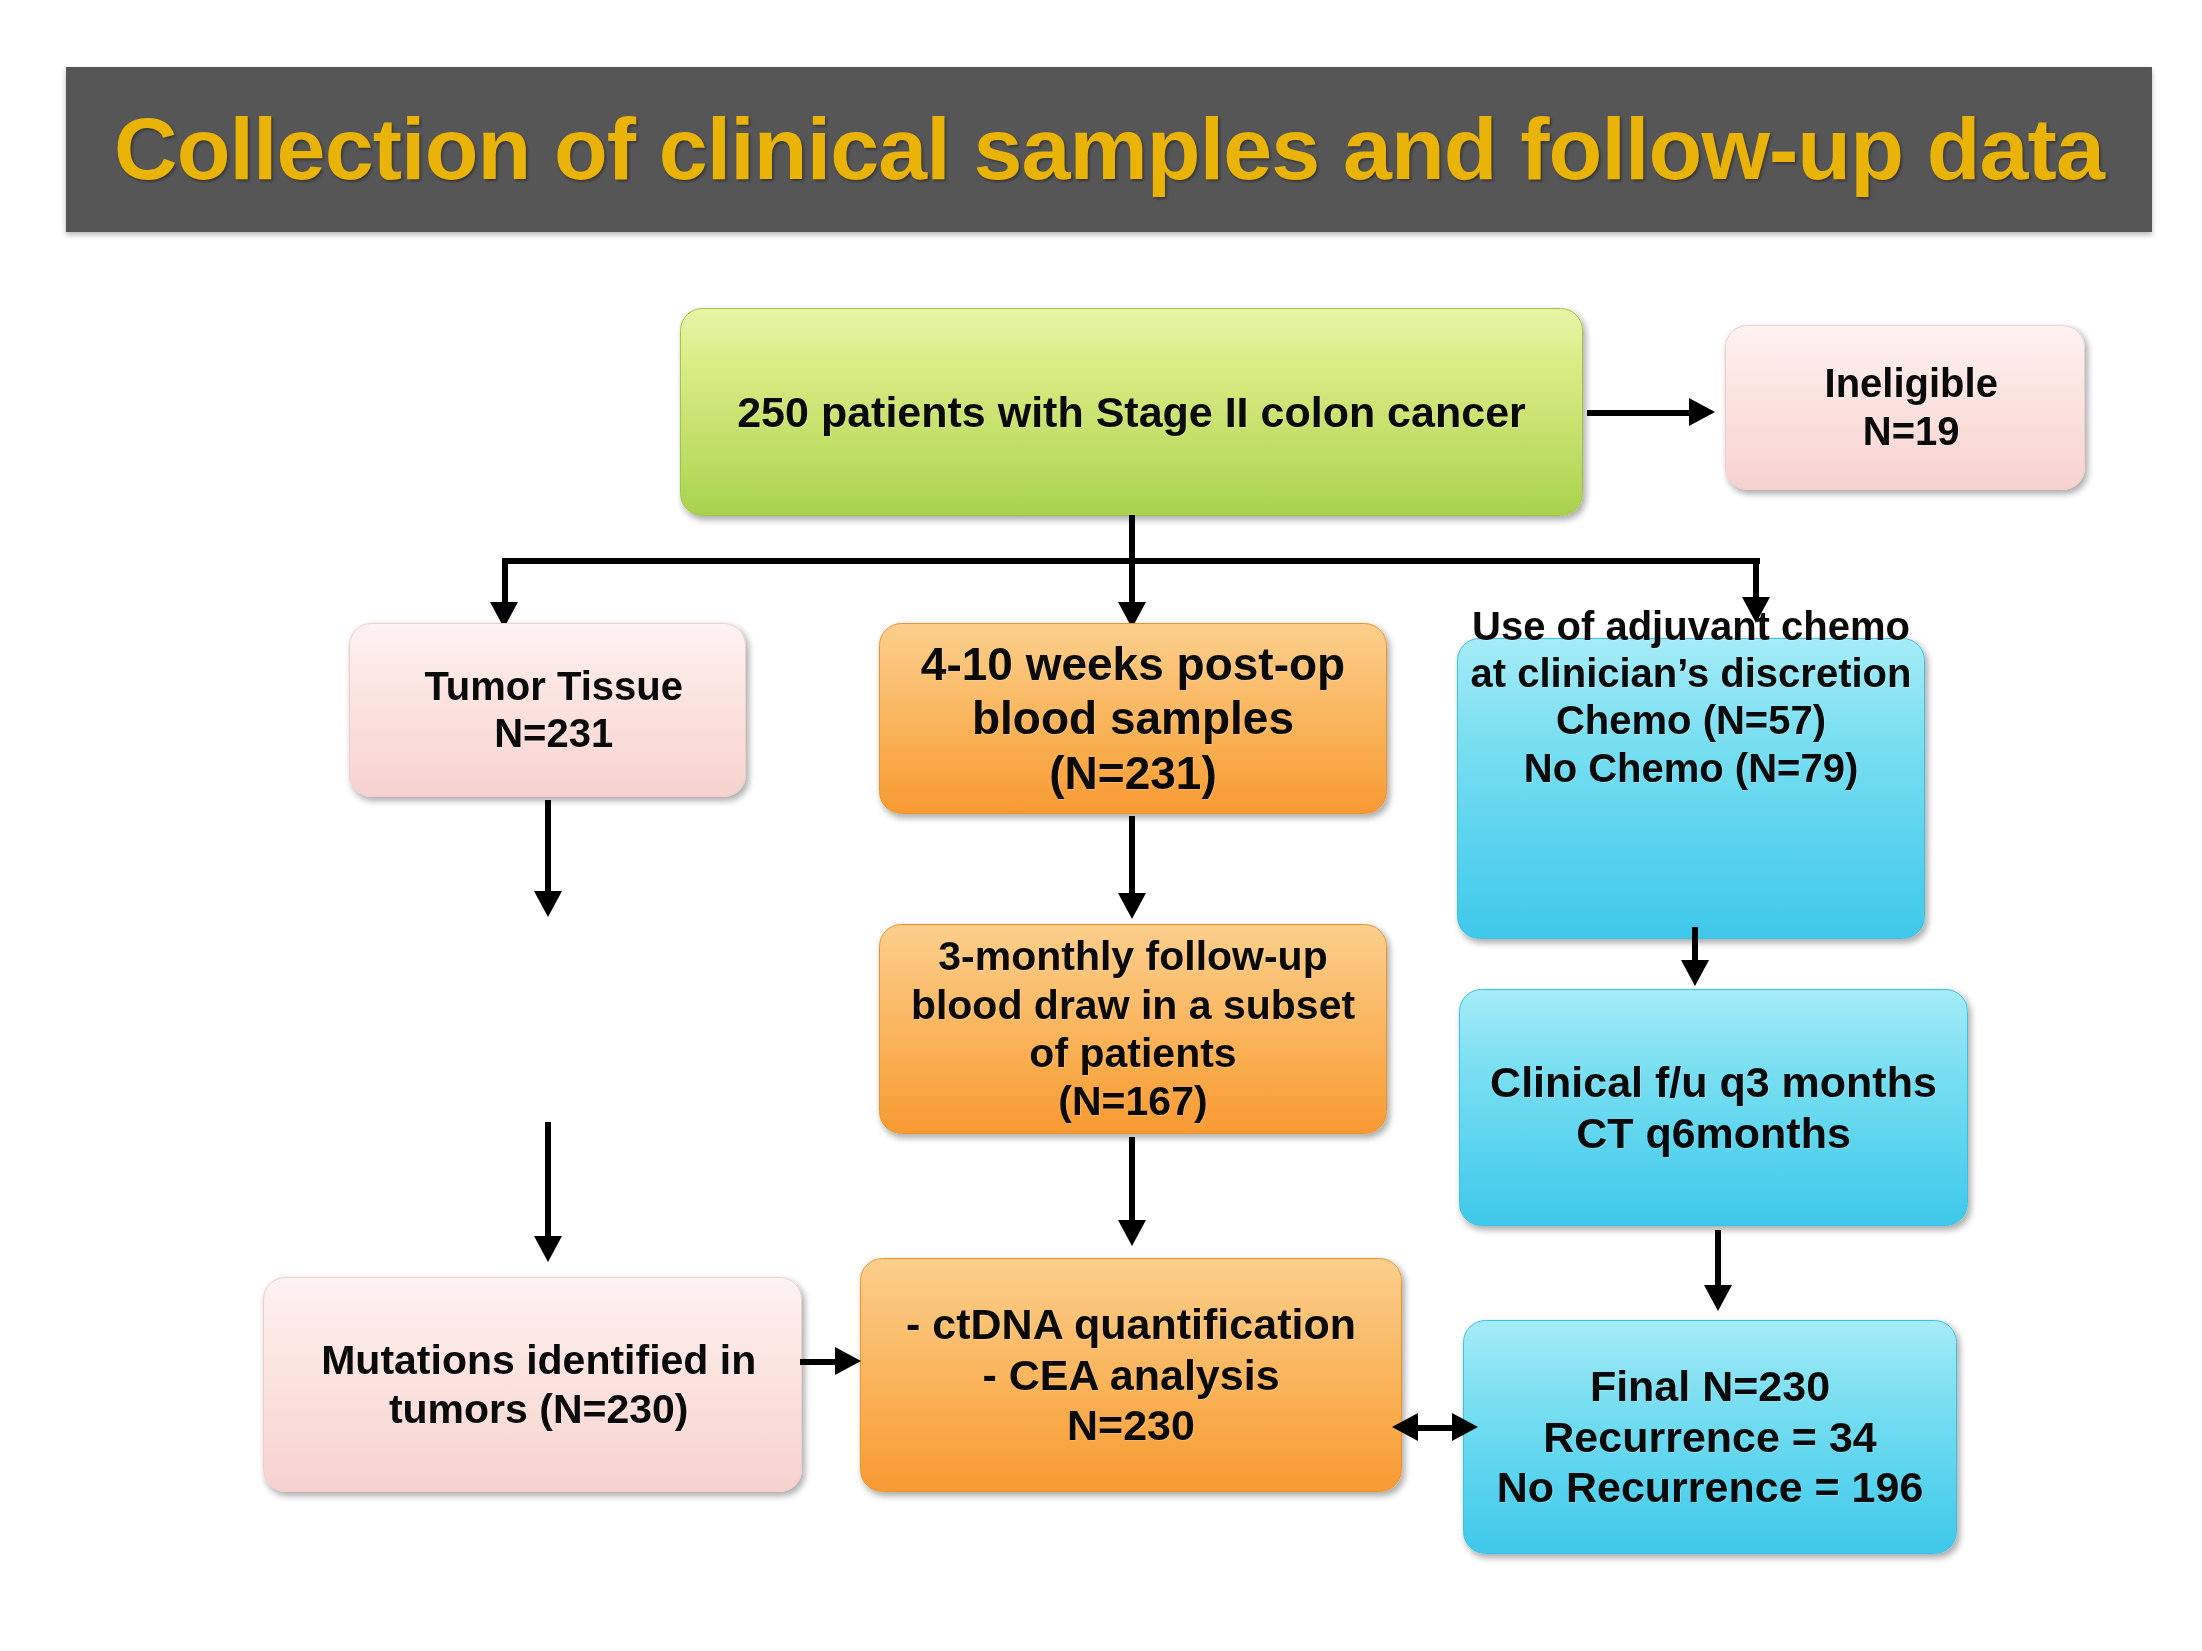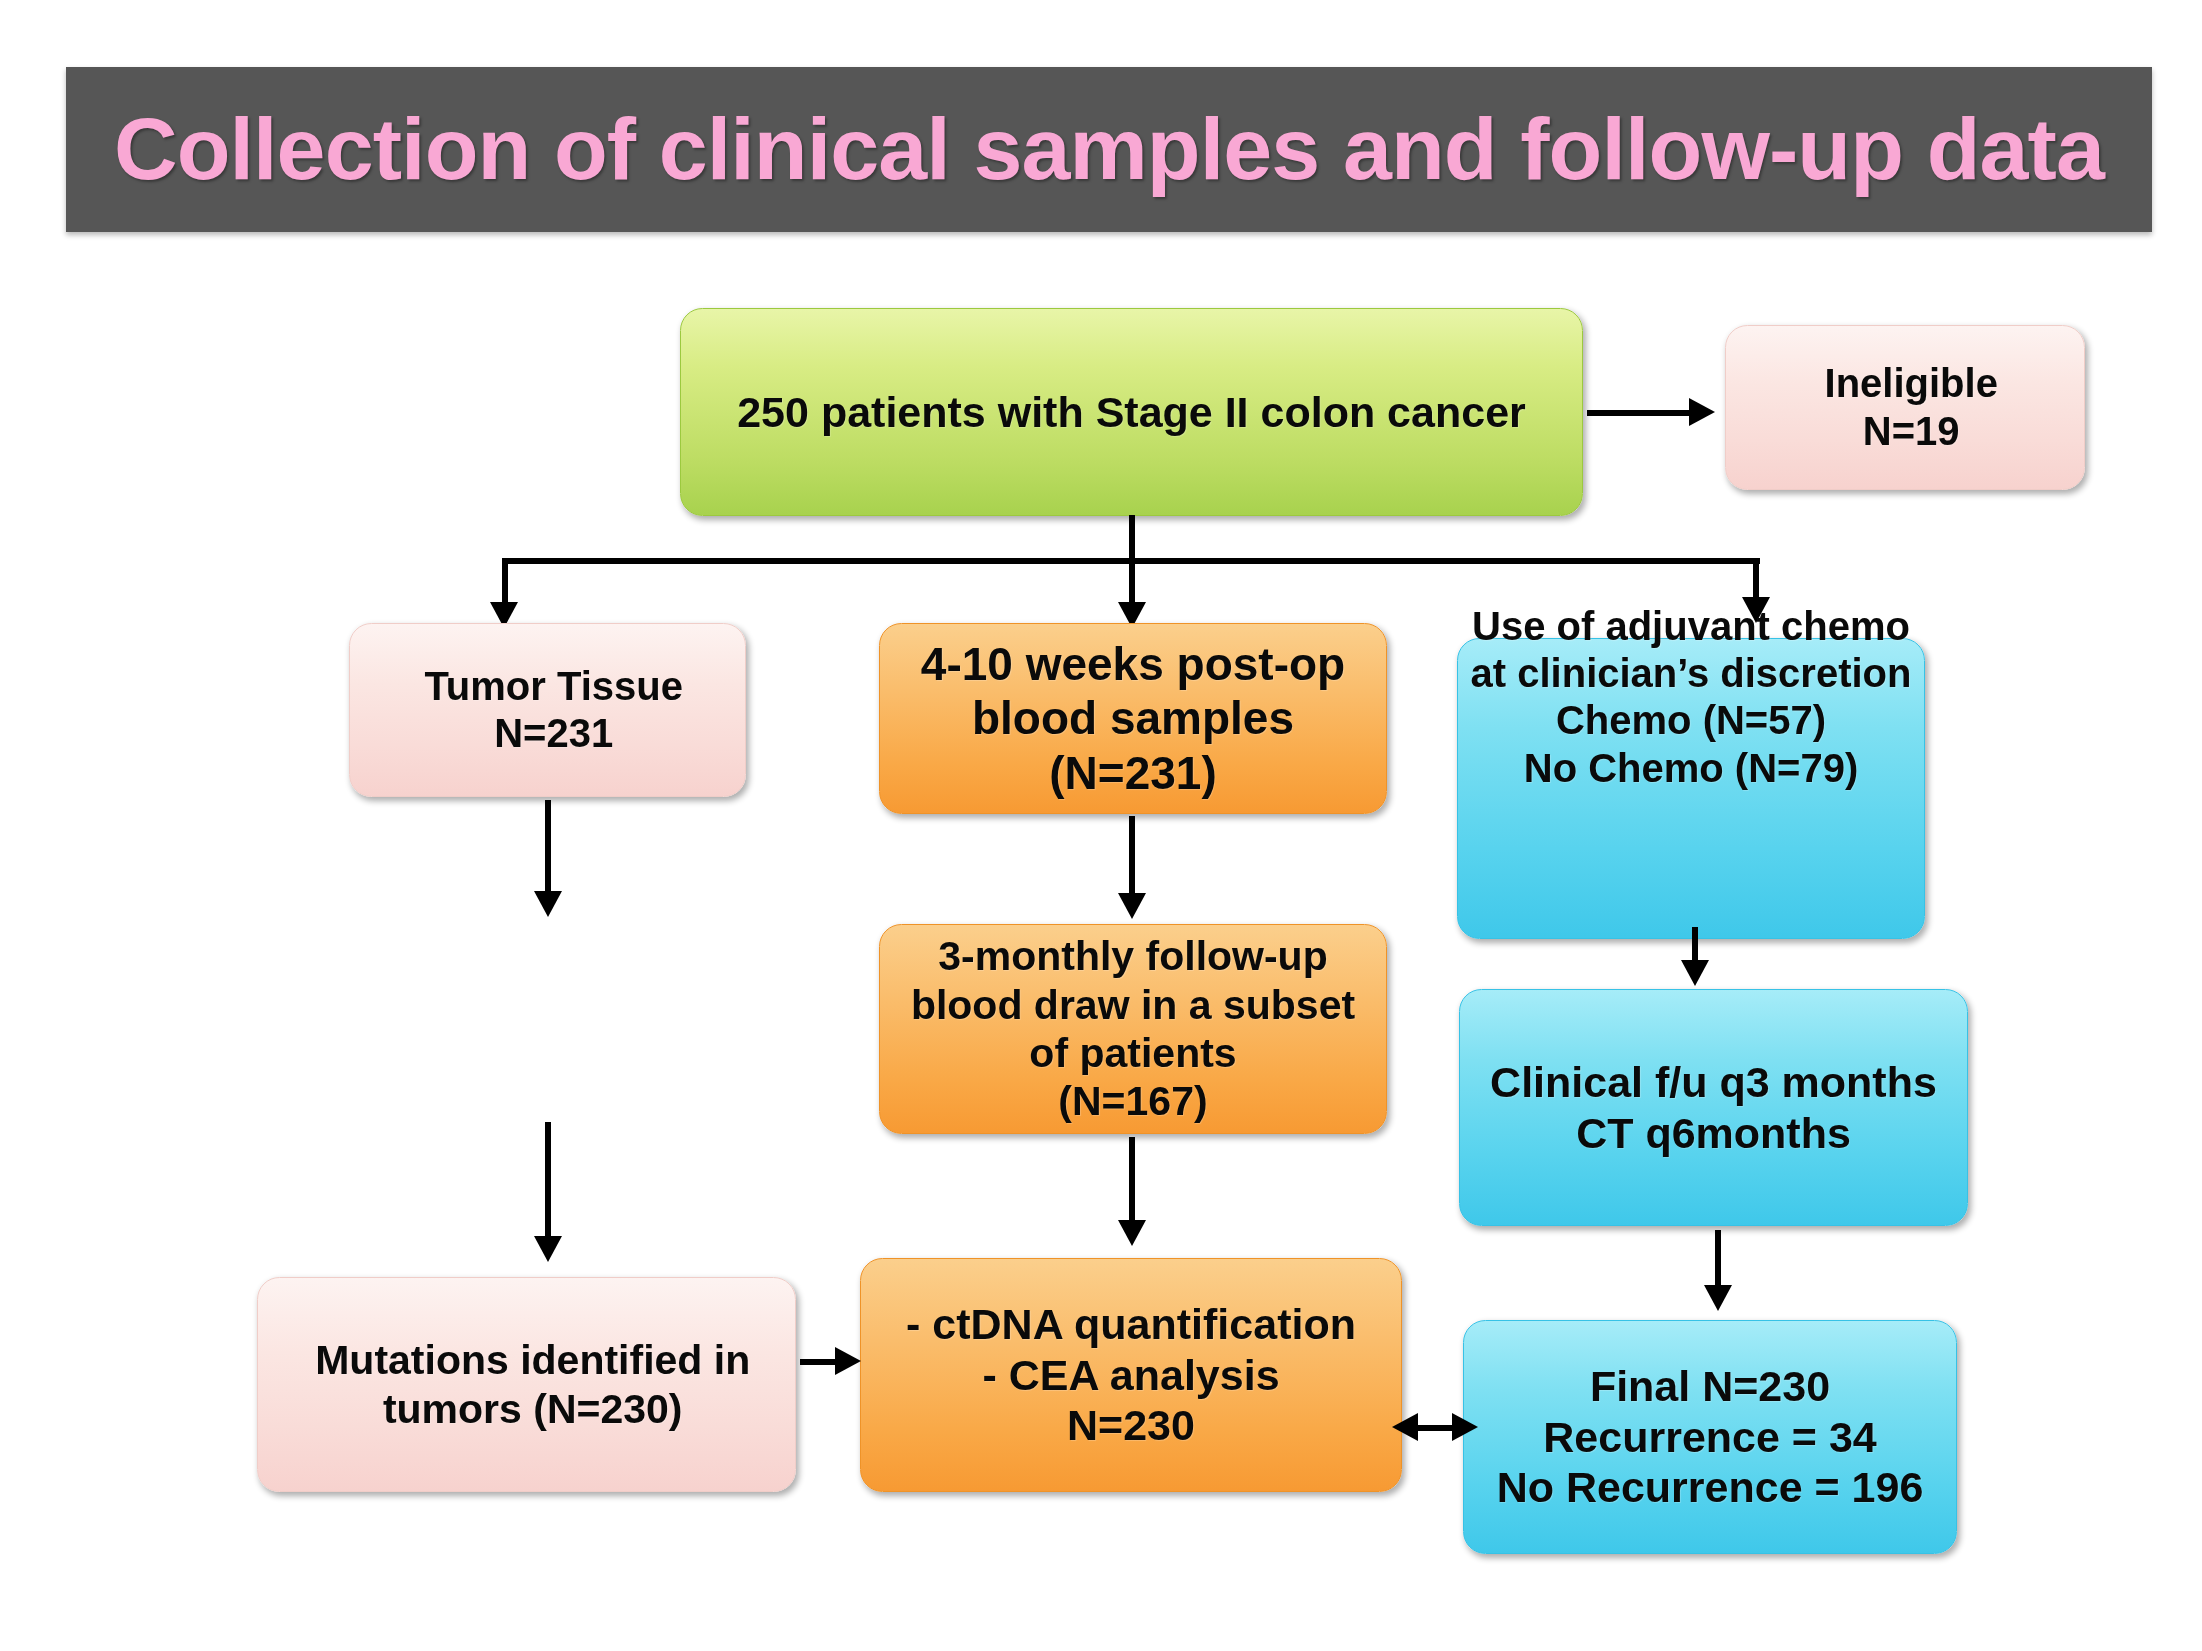--- a/index.html
+++ b/index.html
@@ -26,21 +26,21 @@
     top: 67px;
     width: 2086px;
     height: 165px;
     background: #565656;
     box-shadow: 0 2.6px 5.2px rgba(0,0,0,0.28);
     display: flex;
     align-items: center;
     justify-content: center;
   }
   #title-text {
-    color: #f9a8d4;
+    color: #eab308;
     font-size: 88px;
     font-weight: bold;
     letter-spacing: -0.9px;
     line-height: 1.05;
     white-space: nowrap;
     text-shadow: 1.7px 1.7px 2.6px rgba(0,0,0,0.35);
     font-family: "Liberation Sans", sans-serif;
   }
 
   
@@ -187,21 +187,21 @@
 
   <div class="line vline" style="left:545px; top:1122px; height:119px;"></div>
   <div class="arrow-down" style="left:534px; top:1236px;"></div>
 
   <div class="line vline" style="left:1129px; top:1137px; height:88px;"></div>
   <div class="arrow-down" style="left:1118px; top:1220px;"></div>
 
   <div class="line vline" style="left:1715px; top:1230px; height:60px;"></div>
   <div class="arrow-down" style="left:1704px; top:1285px;"></div>
 
-  <div class="node pink" style="left:257px; top:1277px; width:539px; height:215px; font-size:41px;">
+  <div class="node pink" style="left:263px; top:1277px; width:539px; height:215px; font-size:41px;">
     <span class="txt">Mutations identified in tumors (N=230)</span>
   </div>
 
   <div class="node orange" style="left:860px; top:1258px; width:542px; height:234px; font-size:43px;">
     <span class="txt">- ctDNA quantification
 - CEA analysis
 N=230</span>
   </div>
 
   <div class="node blue" style="left:1463px; top:1320px; width:494px; height:234px; font-size:43px;">

